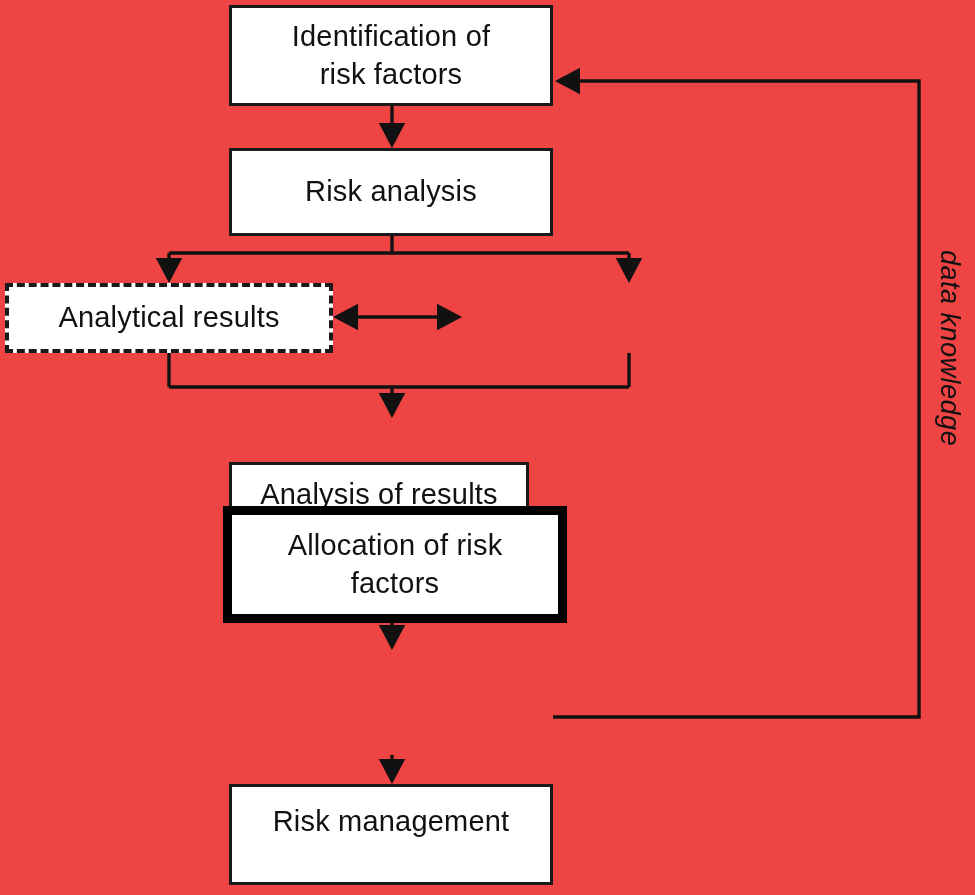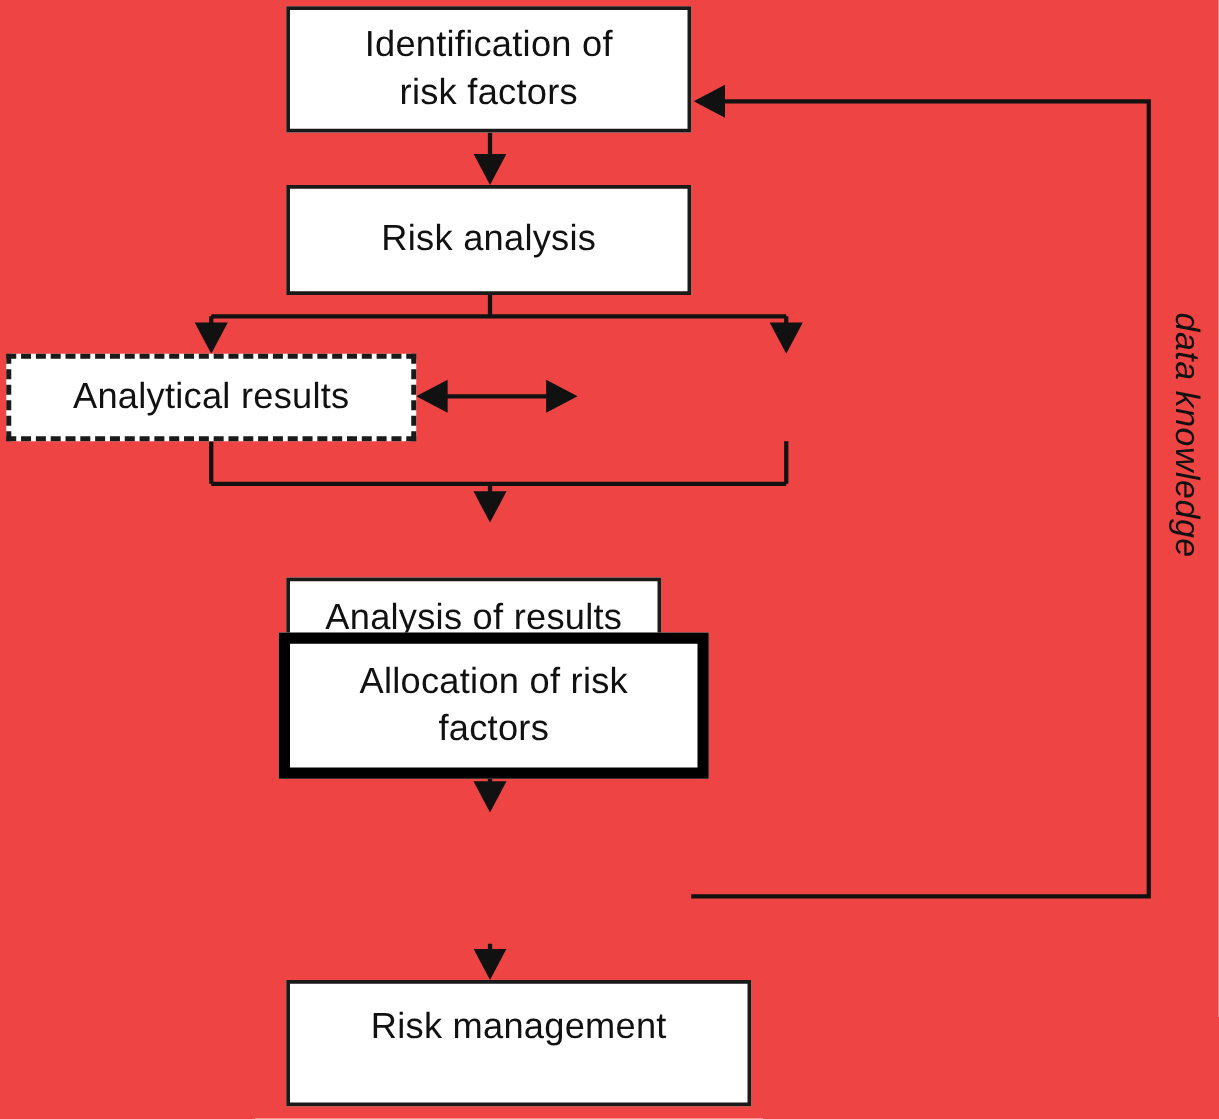--- a/index.html
+++ b/index.html
@@ -46,21 +46,21 @@
     padding: 0 10px;
     white-space: pre-line;
   }
   #n1 { left: 229px; top: 5px;   width: 324px; height: 101px; }
   #n2 { left: 229px; top: 148px; width: 324px; height: 88px;  }
   #n3 { left: 5px;   top: 283px; width: 328px; height: 70px;  }
   #n4 { left: 462px; top: 283px; width: 326px; height: 70px;  }
   #n5 { left: 229px; top: 418px; width: 300px; height: 65px; margin-top: 44px;  }
   #n6 { left: 223px; top: 506px; width: 344px; height: 117px; }
   #n7 { left: 229px; top: 650px; width: 324px; height: 105px; }
-  #n8 { left: 229px; top: 784px; width: 372px; height: 101px; }
+  #n8 { left: 229px; top: 784px; width: 324px; height: 101px; }
 
   .edge-layer {
     position: absolute;
     left: 0;
     top: 0;
     width: 975px;
     height: 895px;
     pointer-events: none;
   }
   .vlabel {

